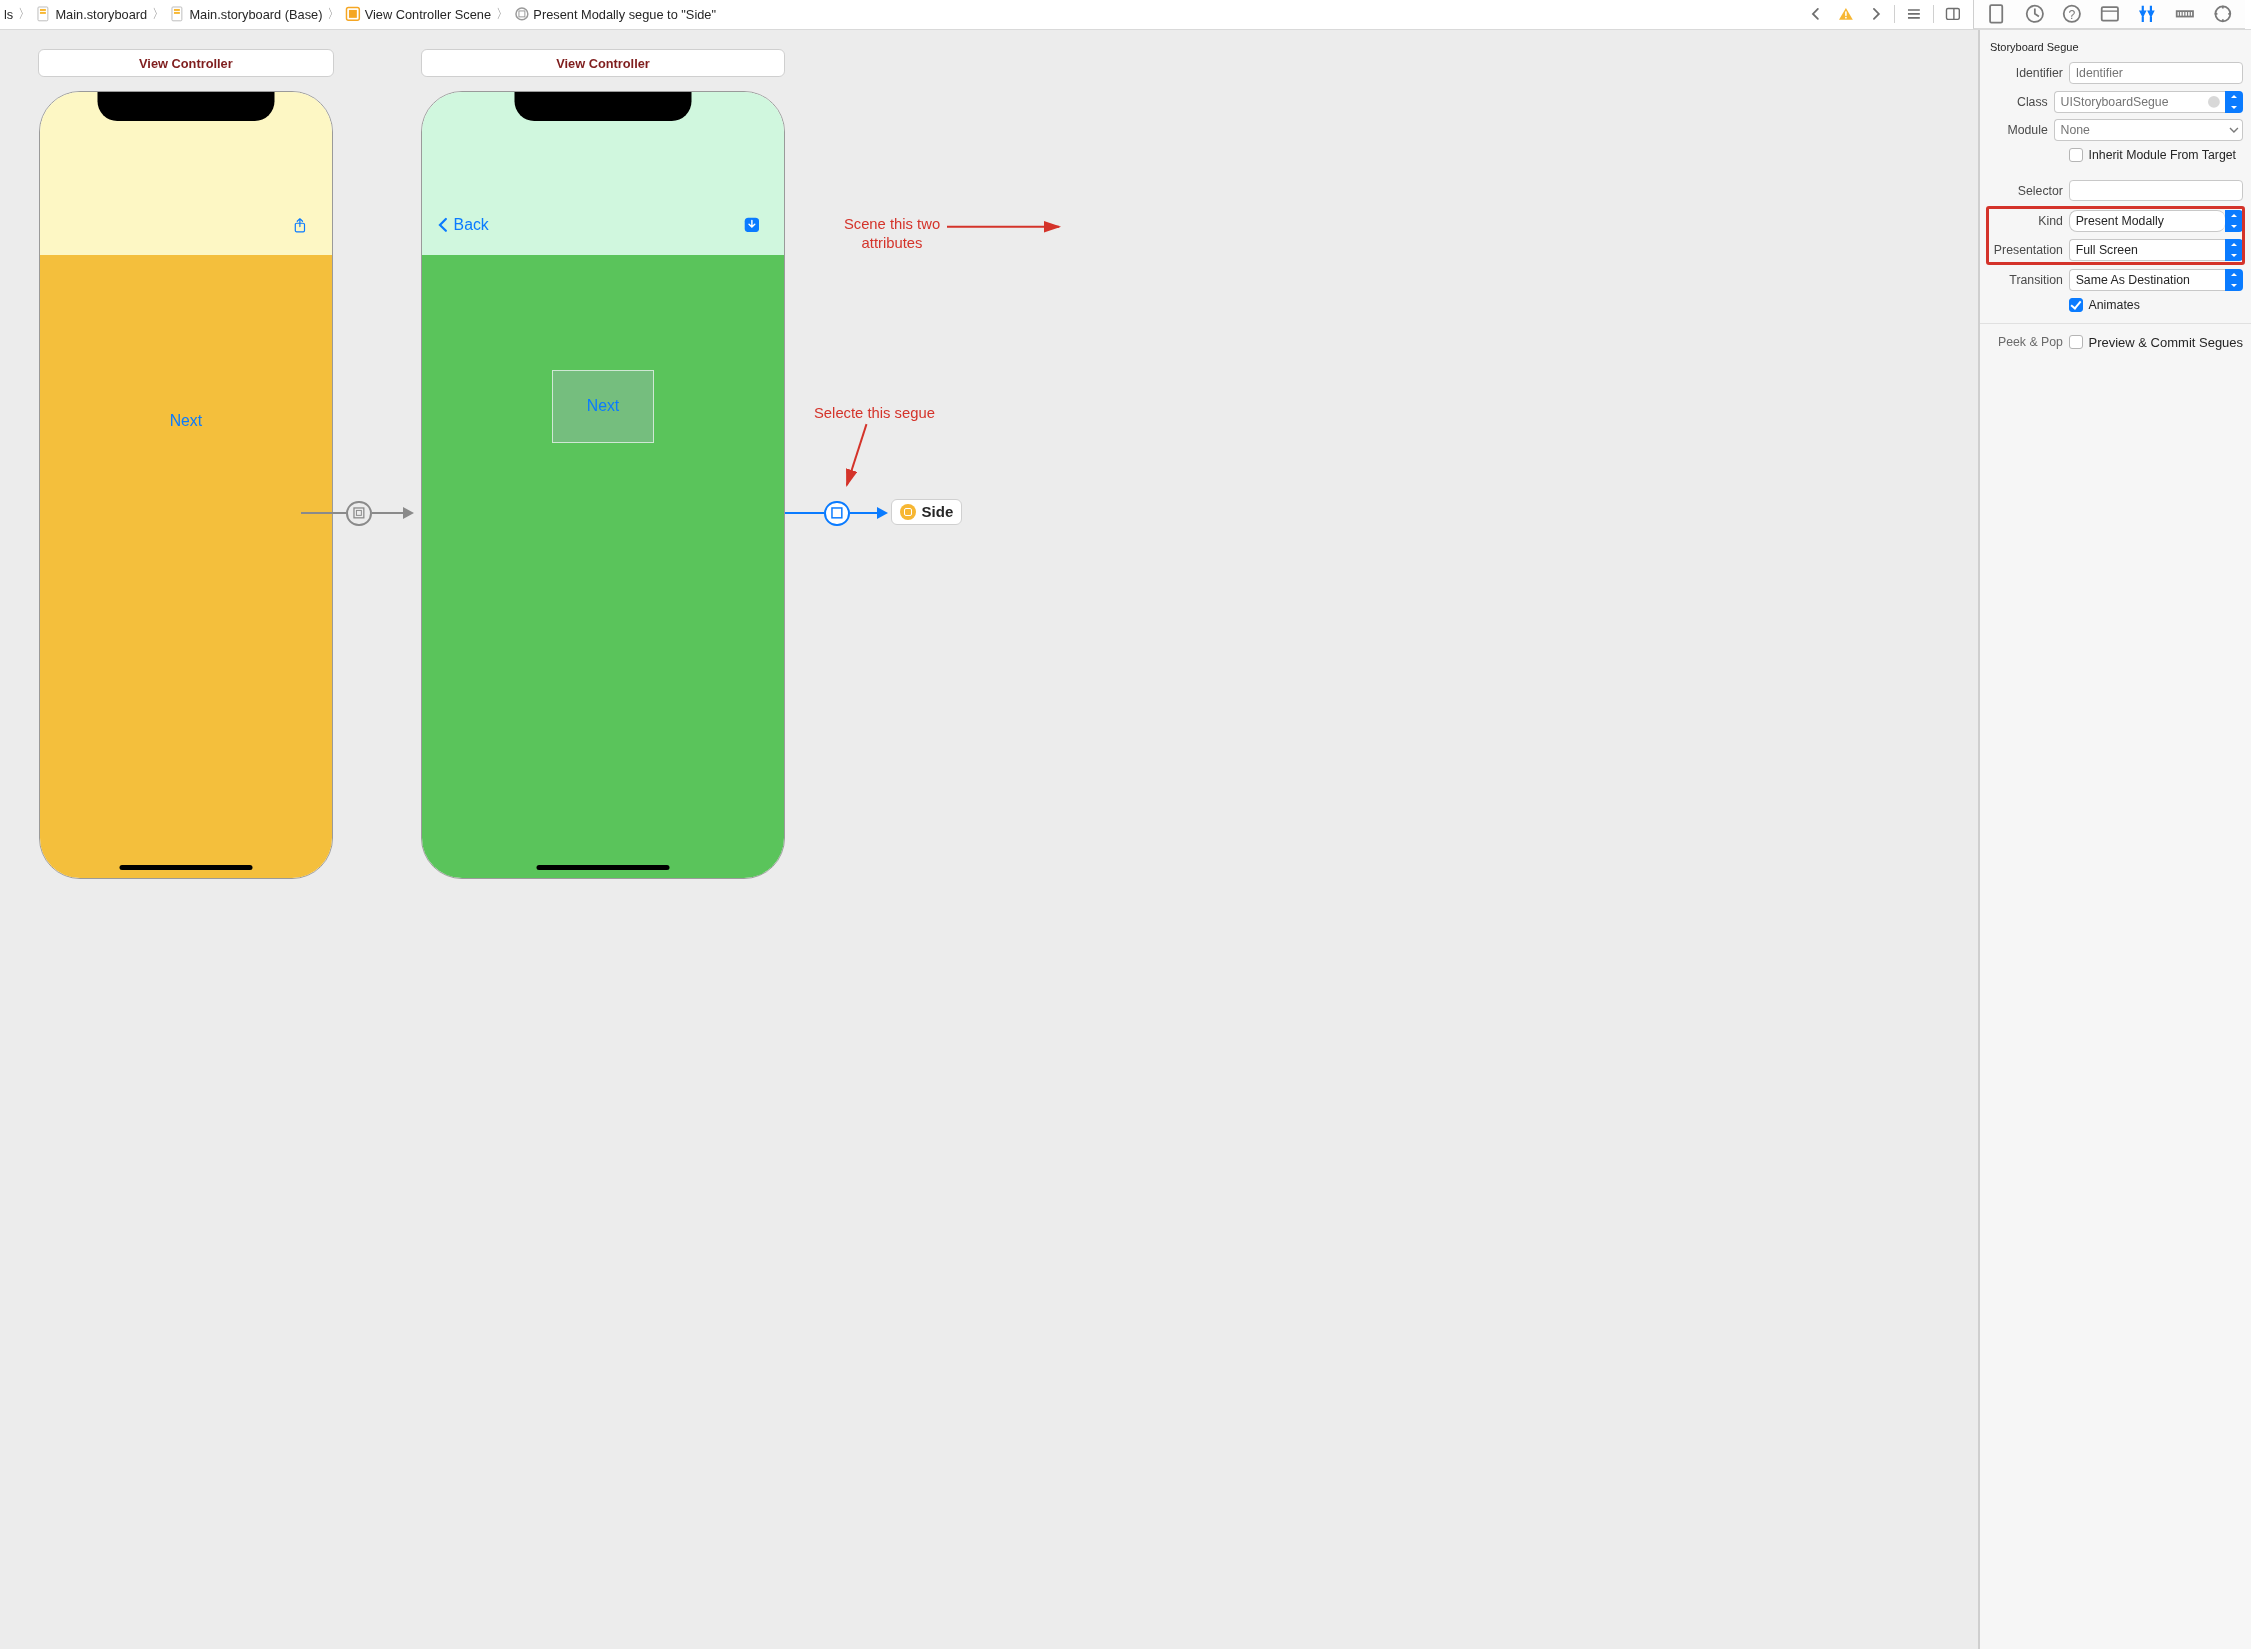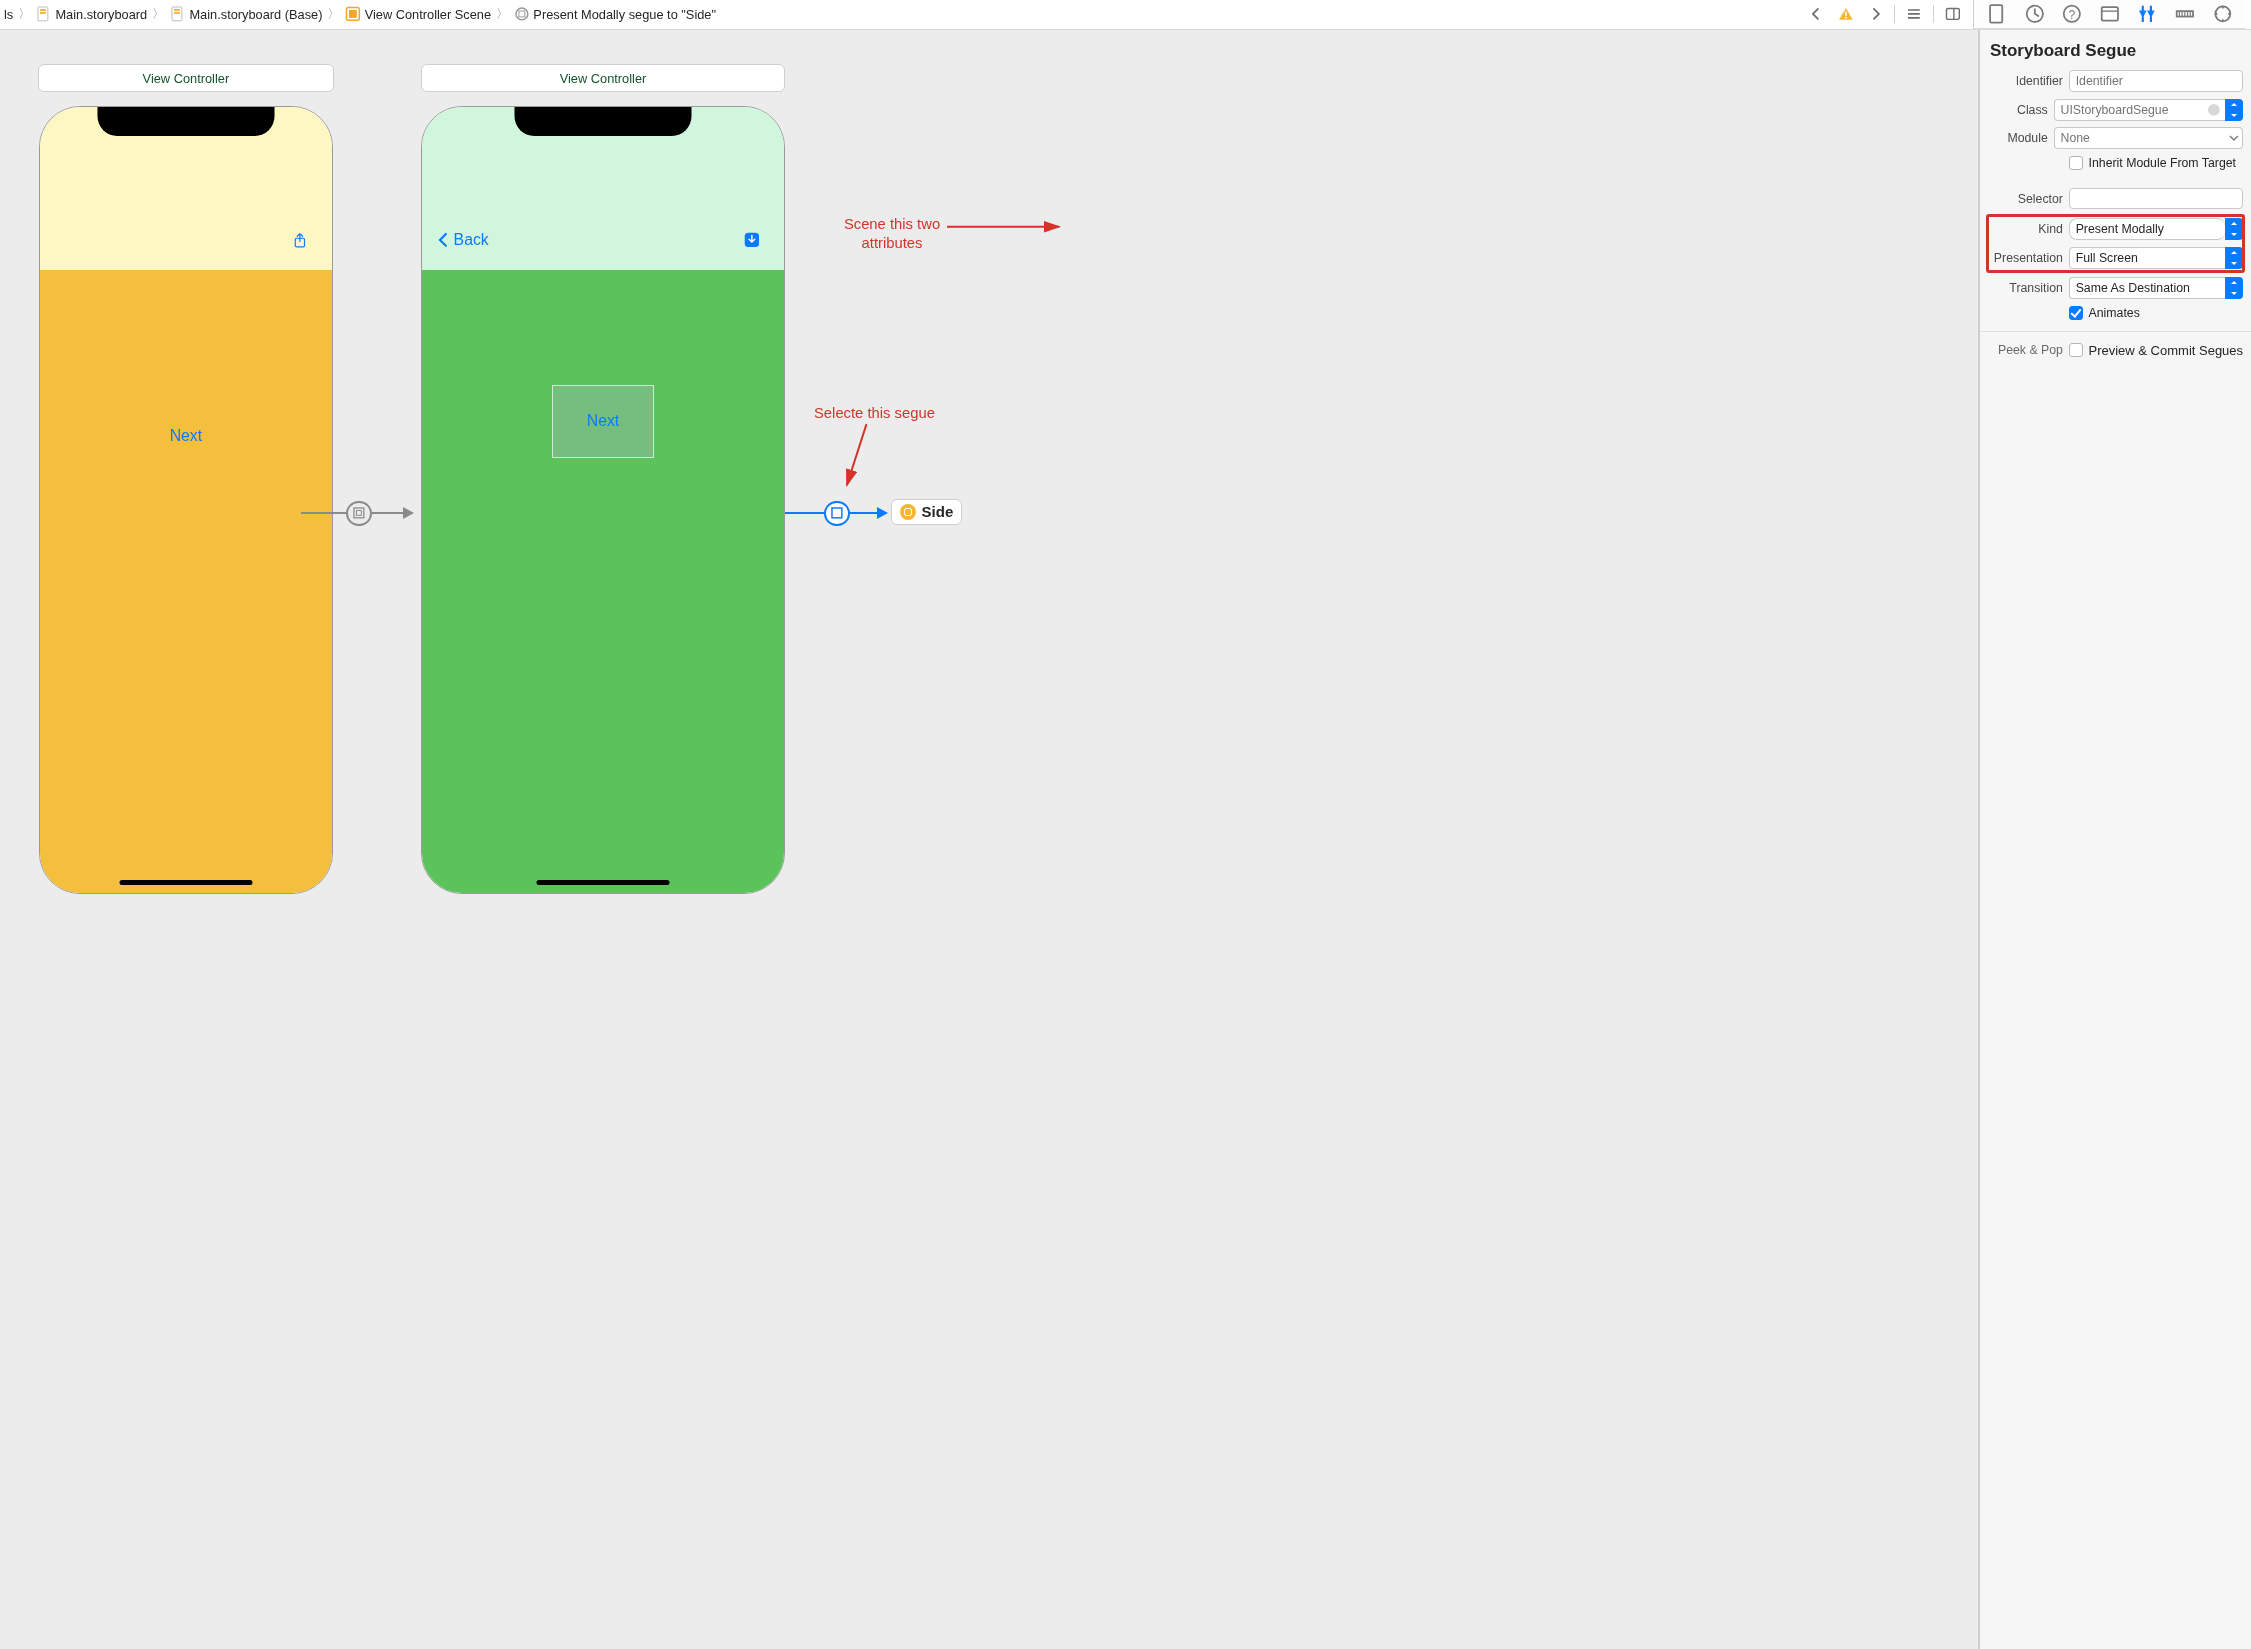--- a/index.html
+++ b/index.html
@@ -33,23 +33,22 @@
 
   
   .main { flex:1; display:flex; overflow:hidden; }
   .canvas-wrap { flex:1; position:relative; background:#ececec; overflow:hidden; border-right:1px solid #cfcfcf; }
   .canvas { position:absolute; inset:0; }
 
   
   .scene { position:absolute; display:flex; flex-direction:column; align-items:center; }
   .scene-title {
     width: 100%; height:27.6px; background:#fff; border:1px solid #cfcfcf; border-radius:5.9px;
-    display:flex; align-items:center; justify-content:center; font-weight:400; font-size:12.8px; color:#14532d;
+    display:flex; align-items:center; justify-content:center; font-weight:700; font-size:12.8px; color:#7f1d1d;
     margin-bottom:13.8px;
-    margin-top:15px;
   }
   .phone {
     width: 364px; height: 788px;
     border:1px solid #9a9a9a; border-radius:41px;
     position:relative; overflow:hidden; background:#fff;
   }
   .notch {
     position:absolute; top:0; left:50%; transform:translateX(-50%);
     width:177px; height:29.6px; background:#000; border-bottom-left-radius:19.7px; border-bottom-right-radius:19.7px; z-index:5;
   }
@@ -104,21 +103,21 @@
     display:flex; flex-direction:column;
   }
   .insp-tabs {
     height:29.6px; border-bottom:1px solid #d9d9d9; display:flex; align-items:center; justify-content:space-around; padding:0 3.9px;
     background:#fdfdfd;
   }
   .insp-tab { width:21.7px; height:21.7px; display:flex; align-items:center; justify-content:center; border-radius:3px;}
   .insp-tab.active svg * { stroke:#0a7bff !important; fill:#0a7bff !important; }
 
   .insp-body { padding:7.9px 7.9px 0 7.9px; display:flex; flex-direction:column; gap:6.9px; }
-  .section-hdr { font-weight:700; font-size:17px; padding:3.9px 0 2px 2px; }
+  .section-hdr { font-weight:400; font-size:11px; padding:3.9px 0 2px 2px; }
   .field-row { display:flex; align-items:center; gap:5.9px; }
   .field-label { width:75px; text-align:right; font-size:12.3px; color:#4a4a4a; }
   .field-input {
     flex:1; height:21.7px; background:#fff; border:1px solid #c8c8c8; border-radius:3.9px;
     padding:0 5.9px; font-size:12.3px; color:#333;
   }
   .mini-blue-btn {
     width:17.7px; height:21.7px; background:#0a7bff; border-radius:0 3.9px 3.9px 0;
     display:flex; align-items:center; justify-content:center; position:relative;
   }

